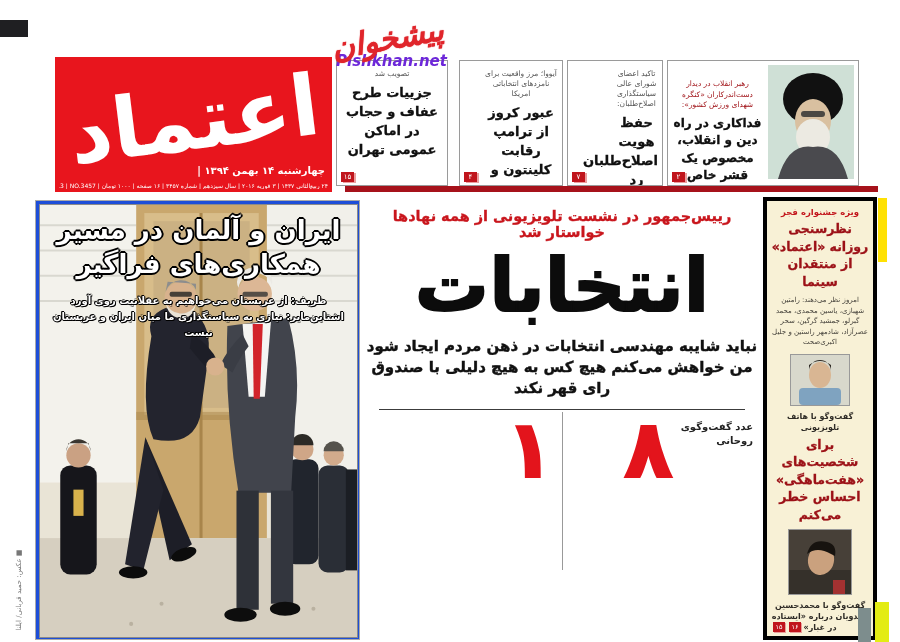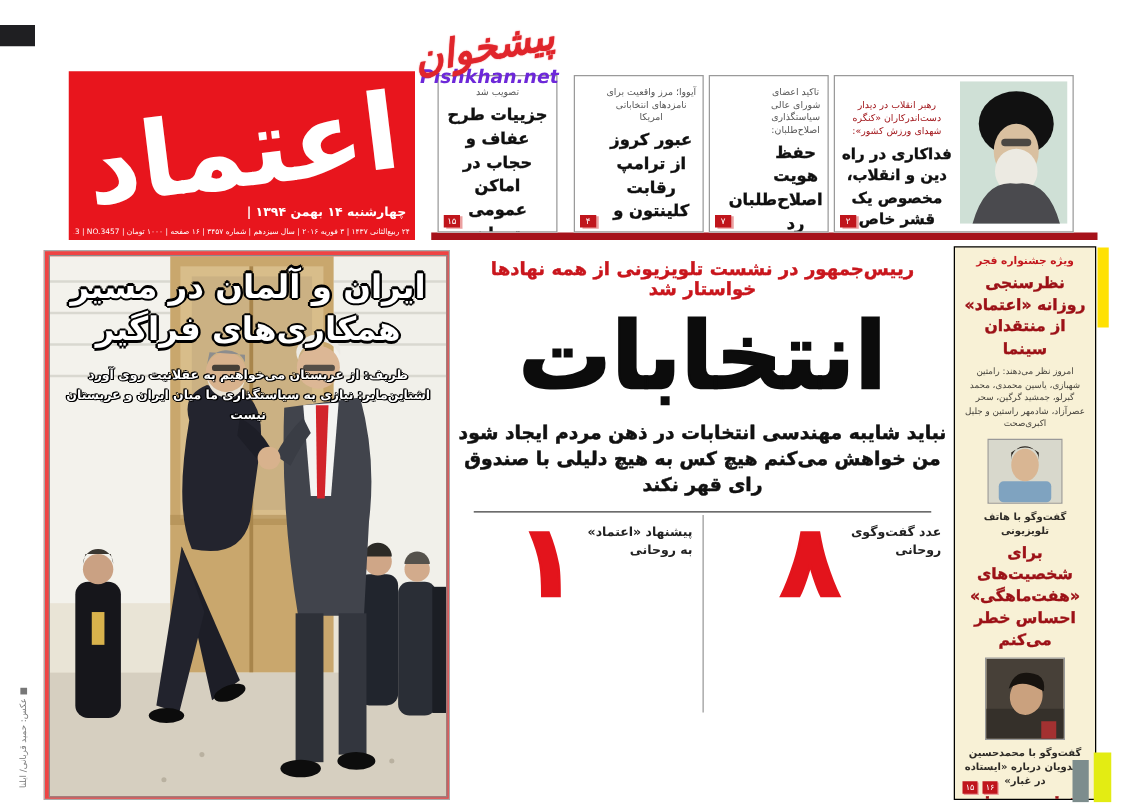--- a/index.html
+++ b/index.html
@@ -23,34 +23,34 @@
   .wm-script{color:#e0252b;font-size:31px;font-weight:bold;font-style:italic;direction:rtl;
              transform:rotate(-10deg);text-shadow:0 0 1px #e0252b;}
   .wm-site{color:#6d28d9;font-size:15px;font-weight:bold;font-style:italic;margin-top:-4px;}
 
   
   .tbox{position:absolute;top:60px;height:126px;background:#fff;border:1px solid #9a9a9a;
         box-sizing:border-box;padding:3px 4px;text-align:center;direction:rtl;overflow:hidden;}
   .tbox .kick{font-size:7.5px;color:#555;line-height:10px;margin-top:5px;}
   .tbox .ttl{font-size:13px;font-weight:bold;color:#101010;line-height:19px;margin-top:4px;
              -webkit-text-stroke:.3px #101010;}
-  #tboxA{left:350px;width:96px;}
+  #tboxA{left:336px;width:112px;}
   #tboxB{left:459px;width:104px;padding-left:24px;}
   #tboxC{left:567px;width:96px;padding-left:47px;}
   #tboxD{left:667px;width:192px;padding:4px;}
   .d-wrap{display:flex;gap:5px;height:100%;}
   .d-text{flex:1;}
   .d-text .kick{font-size:7.5px;color:#a1151a;line-height:10.5px;margin-top:14px;}
   .d-text .ttl{font-size:12px;line-height:17.5px;}
   .badge{position:absolute;left:4px;bottom:3px;width:13px;height:10px;background:#c0151c;color:#fff;
          font-size:7px;line-height:10px;text-align:center;box-shadow:2px 1px 0 rgba(233,150,150,.9);z-index:3;}
 
   
   .photo-wrap{position:absolute;left:35px;top:200px;width:325px;height:440px;border:1px solid #aaa;
-              padding:3px;box-sizing:border-box;background:#ef4444;}
+              padding:3px;box-sizing:border-box;background:#1d4ed8;}
   .photo{position:relative;width:100%;height:100%;border:1px solid #8a8a8a;overflow:hidden;}
   .ph-title{position:absolute;top:8px;left:0;right:0;text-align:center;direction:rtl;color:#fff;
             font-weight:bold;font-size:26px;line-height:34px;
             text-shadow:-2px 0 #000,2px 0 #000,0 -2px #000,0 2px #000,-1px -1px #000,1px 1px #000,-1px 1px #000,1px -1px #000;}
   .ph-sub{position:absolute;top:88px;left:0;right:0;text-align:center;direction:rtl;color:#fff;
           font-weight:bold;font-size:10px;line-height:16px;
           text-shadow:-1px 0 #000,1px 0 #000,0 -1px #000,0 1px #000,1px 1px #000,-1px -1px #000;}
   .credit{position:absolute;left:-30px;top:585px;width:100px;height:10px;transform:rotate(-90deg);
           transform-origin:center;font-size:7px;color:#777;direction:rtl;text-align:center;}
 
@@ -66,21 +66,21 @@
   .lead-cols{display:flex;margin-top:2px;height:158px;}
   .lead-col{width:50%;box-sizing:border-box;padding:0 8px;}
   .lead-col.first{border-left:1px solid #999;}
   .num-head{display:flex;justify-content:flex-start;gap:8px;align-items:flex-start;padding-top:4px;}
   .num-label{font-size:10px;font-weight:bold;color:#222;line-height:14px;text-align:right;padding-top:4px;}
   .num-big{font-size:80px;font-weight:bold;color:#e3141c;line-height:72px;margin-top:-2px;
            -webkit-text-stroke:2px #e3141c;}
 
   
   .sidebar{position:absolute;left:763px;top:197px;width:114px;height:443px;background:#f8f1d6;
-           border:1px solid #000000;box-sizing:border-box;direction:rtl;text-align:center;
+           border:4px solid #000000;box-sizing:border-box;direction:rtl;text-align:center;
            padding:6px 4px;overflow:hidden;}
   .sb-kick1{color:#c3171d;font-size:8.5px;font-weight:bold;}
   .sb-title{color:#9c1117;font-size:12.5px;font-weight:bold;line-height:17.5px;margin-top:3px;
             -webkit-text-stroke:.3px #9c1117;}
   .sb-note{font-size:7px;color:#44413a;line-height:10.5px;margin-top:5px;}
   .sb-kick{font-size:8px;color:#2e2b26;font-weight:bold;line-height:11px;margin-top:5px;}
   .sb-photo{display:block;margin:6px auto 0;border:1px solid #999;}
   .sb-badges{position:absolute;left:6px;bottom:4px;display:flex;gap:4px;}
   .sb-badge{width:12px;height:10px;background:#c0151c;color:#fff;font-size:6.5px;line-height:10px;
             text-align:center;box-shadow:1px 1px 0 rgba(233,150,150,.9);}
@@ -244,24 +244,20 @@
           <div class="num-label">
             <div>عدد گفت‌وگوی</div>
             <div>روحانی</div>
           </div>
           <div class="num-big">۸</div>
         </div>
 
       </div>
       <div class="lead-col">
         <div class="num-head">
-          <div class="num-label">
-            <div>پیشنهاد «اعتماد»</div>
-            <div>به روحانی</div>
-          </div>
           <div class="num-big">۱</div>
         </div>
 
       </div>
     </div>
   </div>
 
   <div class="sidebar">
     <div class="sb-kick1">ویژه جشنواره فجر</div>
     <div class="sb-title">نظرسنجی روزانه «اعتماد» از منتقدان سینما</div>

